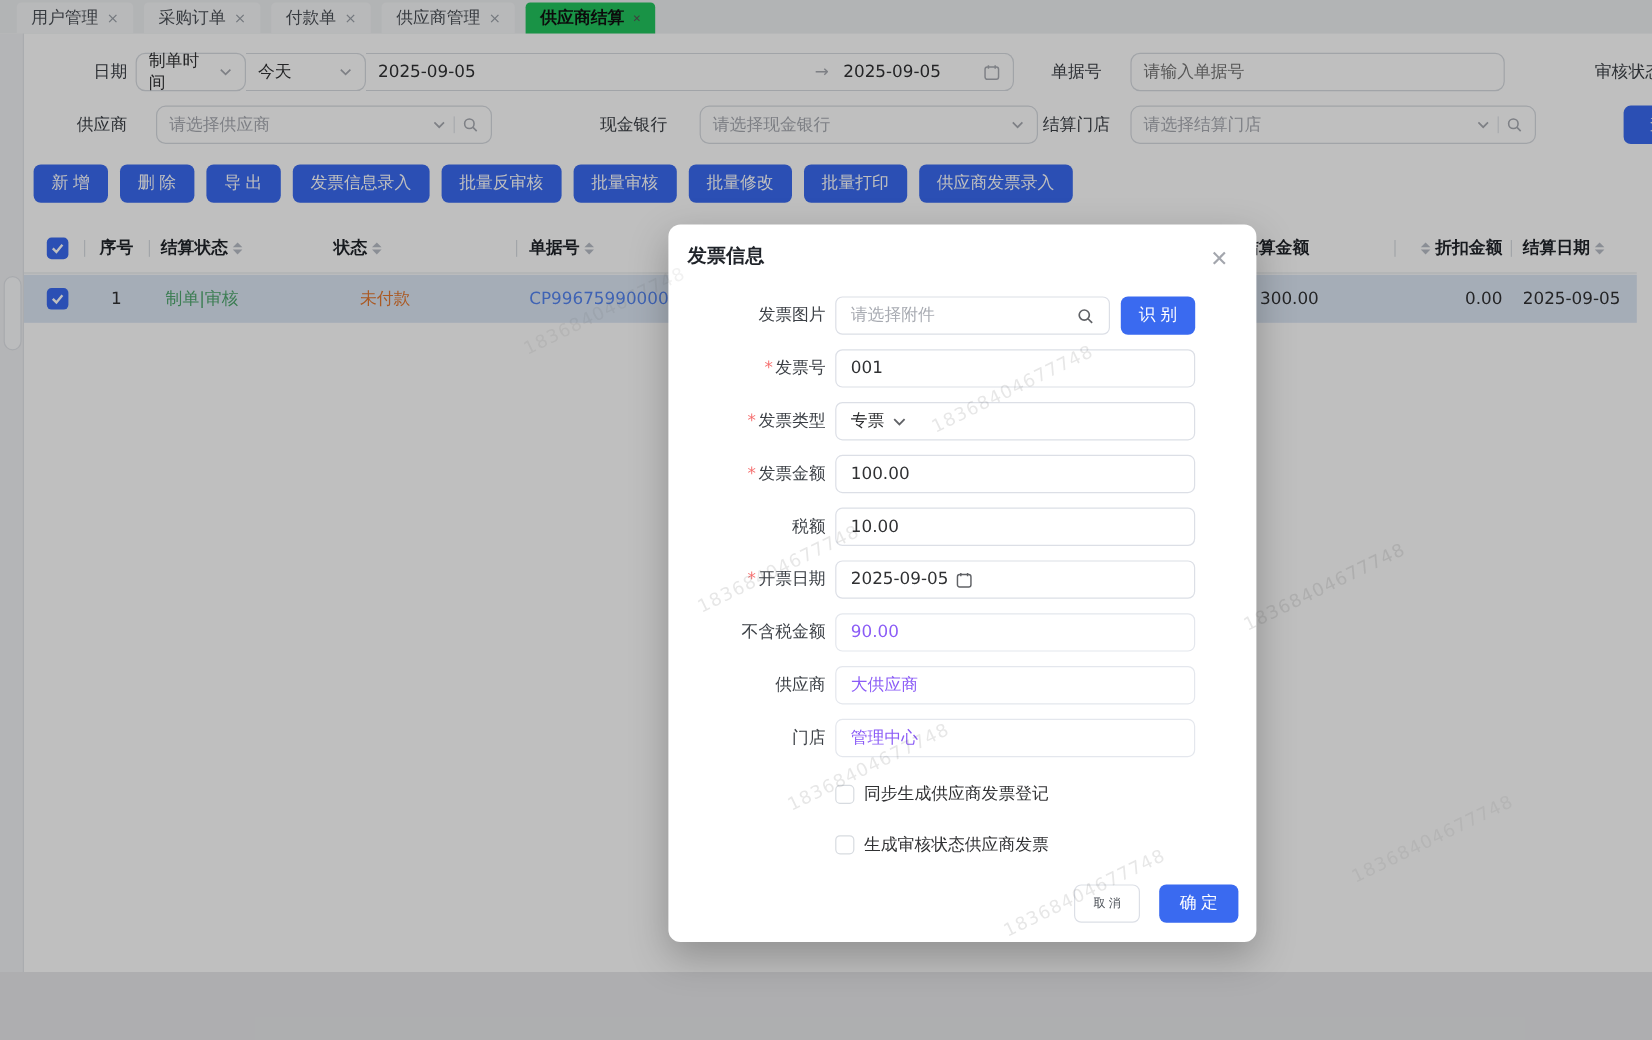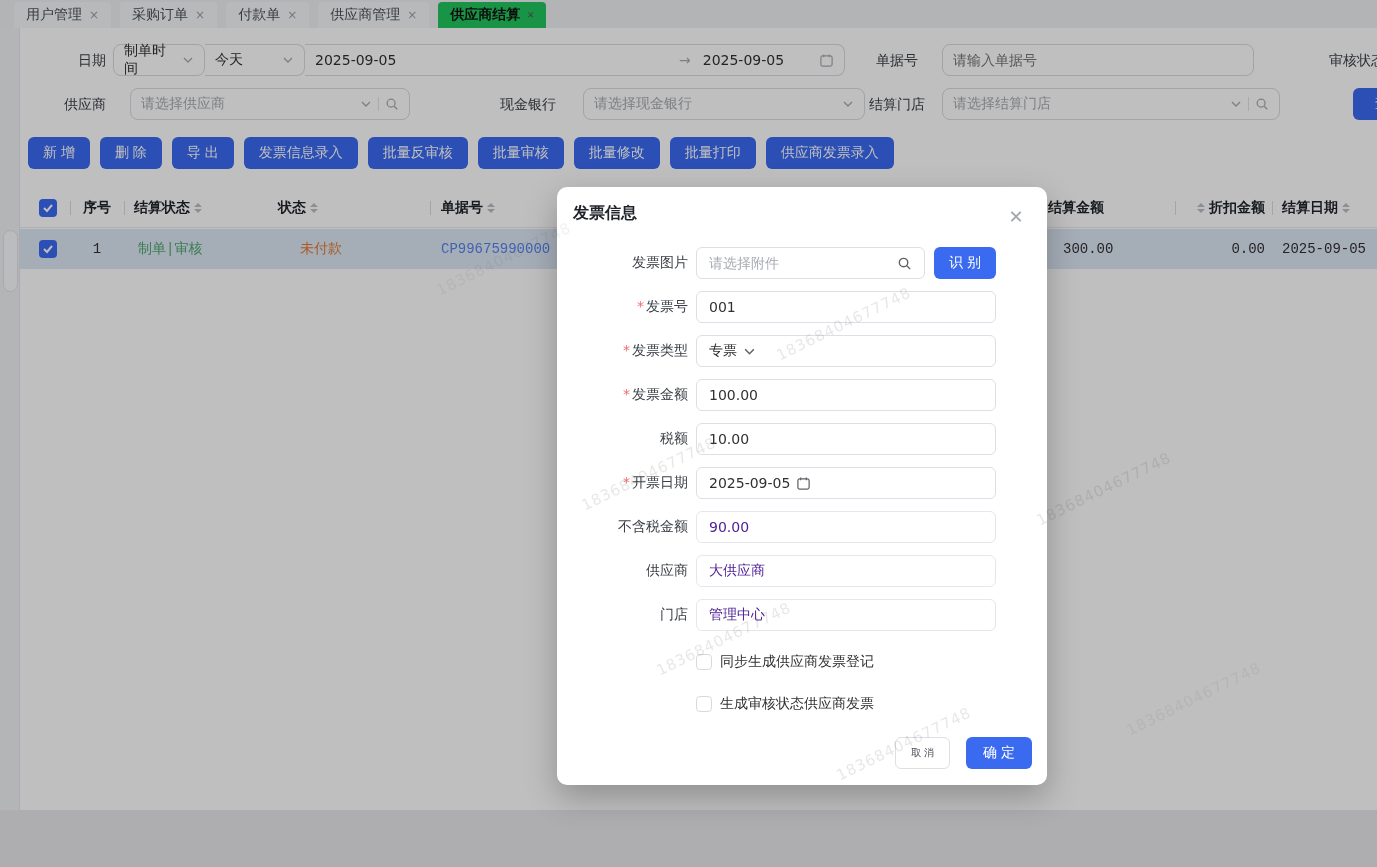--- a/index.html
+++ b/index.html
@@ -32,21 +32,21 @@
   .icon-g { color:#A8ABB2; display:inline-flex; }
   .vdiv { width:1px; height:14px; background:#E0E3E8; }
   .btn-primary { background:#3A6AF0; color:#fff; border:none; border-radius:6px; height:32px;
     display:flex; align-items:center; justify-content:center; cursor:pointer; font-size:14px; white-space:nowrap; }
 
   
   .toolbar { position:absolute; top:137px; left:28px; display:flex; gap:10px; }
   .toolbar .btn-primary { padding:0 15px; }
 
   
-  .thead, .trow { position:absolute; left:20px; right:0; height:40px; display:flex; align-items:flex-start; padding-left:6px;font-family:Liberation Mono, monospace; }
+  .thead, .trow { position:absolute; left:20px; right:13px; height:40px; display:flex; align-items:flex-end; padding-left:6px; }
   .thead { top:188px; font-weight:bold; color:#1f2329; border-bottom:1px solid #E8EBEF; }
   .trow  { top:229px; background:#DDE7F5; }
   .cc { display:flex; align-items:center; position:relative; height:40px; }
   .col-check { width:44px; justify-content:center; }
   .col-seq { width:54px; justify-content:center; }
   .col-status { width:166px; padding-left:14px; }
   .col-sstatus { width:140px; padding-left:10px; }
   .col-docno { flex:1; padding-left:11px; overflow:hidden; white-space:nowrap; }
   .col-amount { width:135px; padding-left:8px; }
   .trow .col-amount { padding-left:23px; }
@@ -70,21 +70,21 @@
   .modal-title { font-size:16px; font-weight:bold; color:#1f2329; height:22px; margin-bottom:22px; }
   .modal-close { position:absolute; top:18px; right:20px; width:22px; height:22px; color:#A3A6AD;
     display:flex; align-items:center; justify-content:center; cursor:pointer; font-size:18px; }
   .mrow { display:flex; align-items:center; margin-bottom:12px; }
   .mlabel { width:115px; text-align:right; margin-right:8px; color:#3c4046; white-space:nowrap; }
   .req { color:#F56C6C; margin-right:2px; }
   .mctrl { width:300px; height:32px; border:1px solid #DCDFE6; border-radius:6px; display:flex;
     align-items:center; padding:0 12px; gap:6px; position:relative; background:#fff; }
   .mctrl input { border:none; outline:none; width:100%; font:inherit; color:#303133; background:transparent; }
   .mctrl input::placeholder { color:#A8ABB2; }
-  .mctrl.disabled { border-color:#E4E7ED; color:#4c1d95;align-items:center; }
+  .mctrl.disabled { border-color:#E4E7ED; color:#8b5cf6;align-items:center; }
   .mctrl.attach { width:229px; }
   .btn-recognize { width:62px; margin-left:9px; }
   .ckrow { display:flex; align-items:center; gap:8px; margin:20px 0 0 123px; height:22px; }
   .ckbox { width:16px; height:16px; border:1px solid #D7DBE0; border-radius:4px; background:#fff; cursor:pointer; }
   .modal-footer { position:absolute; right:15px; bottom:16px; display:flex; gap:16px; }
   .btn-cancel { height:32px; padding:0 15px; background:#fff; border:1px solid #DCDFE6; border-radius:6px;
     color:#4a4f56; display:flex; align-items:center; cursor:pointer; font-size:10px; }
   .btn-ok { width:66px; }
 
   

